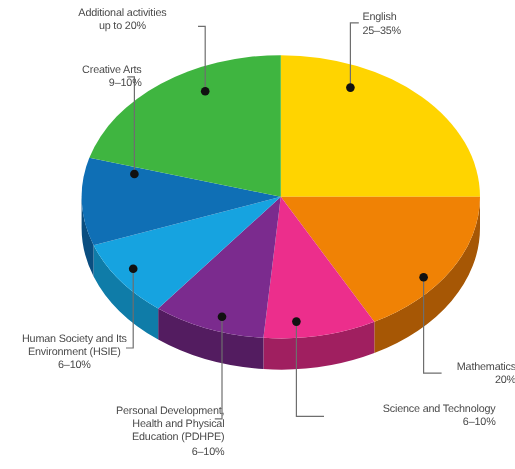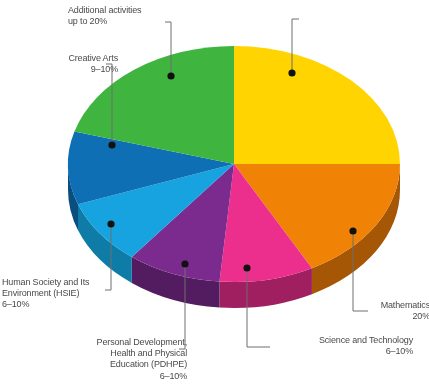--- a/index.html
+++ b/index.html
@@ -29,24 +29,24 @@
   .callout {
     position: absolute;
     font-family: "Liberation Sans", sans-serif;
     font-size: 9px;
     line-height: 11.2px;
     color: #4a4a4a;
     letter-spacing: -0.15px;
     white-space: pre-line;
   }
 
-  .lbl-additional { left: 68px;  top: 5px;   width: 120px; text-align: left; }
+  .lbl-additional { left: 42px;  top: 5px;   width: 120px; text-align: center; }
   .lbl-english    { left: 302px; top: 9px;   width: 110px; text-align: left; }
   .lbl-creative   { left: 8px;   top: 53px;  width: 110px; text-align: right; }
-  .lbl-hsie       { left: 2px;   top: 277px; width: 120px; text-align: left; }
+  .lbl-hsie       { left: 2px;   top: 277px; width: 120px; text-align: center; }
   .lbl-pdhpe      { left: 62px;  top: 337px; width: 125px; text-align: right; }
   .lbl-science    { left: 273px; top: 335px; width: 140px; text-align: right; }
   .lbl-maths      { left: 370px; top: 300px; width: 60px;  text-align: right; }
 </style>
 </head>
 <body>
 
 <div id="stage">
 
   <svg id="pie-svg" viewBox="0 0 429 391">
@@ -115,20 +115,22 @@
       <path d="M247,268 L247,347 L270,347" fill="none" stroke="#6E6E6E" stroke-width="1"></path>
       <circle cx="247" cy="268" r="3.6" fill="#111111"></circle>
 
       <path d="M353,231 L353,311 L368,311" fill="none" stroke="#6E6E6E" stroke-width="1"></path>
       <circle cx="353" cy="231" r="3.6" fill="#111111"></circle>
     </g>
   </svg>
 
   <div class="callout lbl-additional">Additional activities
 up to 20%</div>
+  <div class="callout lbl-english">English
+25–35%</div>
   <div class="callout lbl-creative">Creative Arts
 9–10%</div>
   <div class="callout lbl-hsie">Human Society and Its
 Environment (HSIE)
 6–10%</div>
   <div class="callout lbl-pdhpe">Personal Development,
 Health and Physical
 Education (PDHPE)
 6–10%</div>
   <div class="callout lbl-science">Science and Technology

